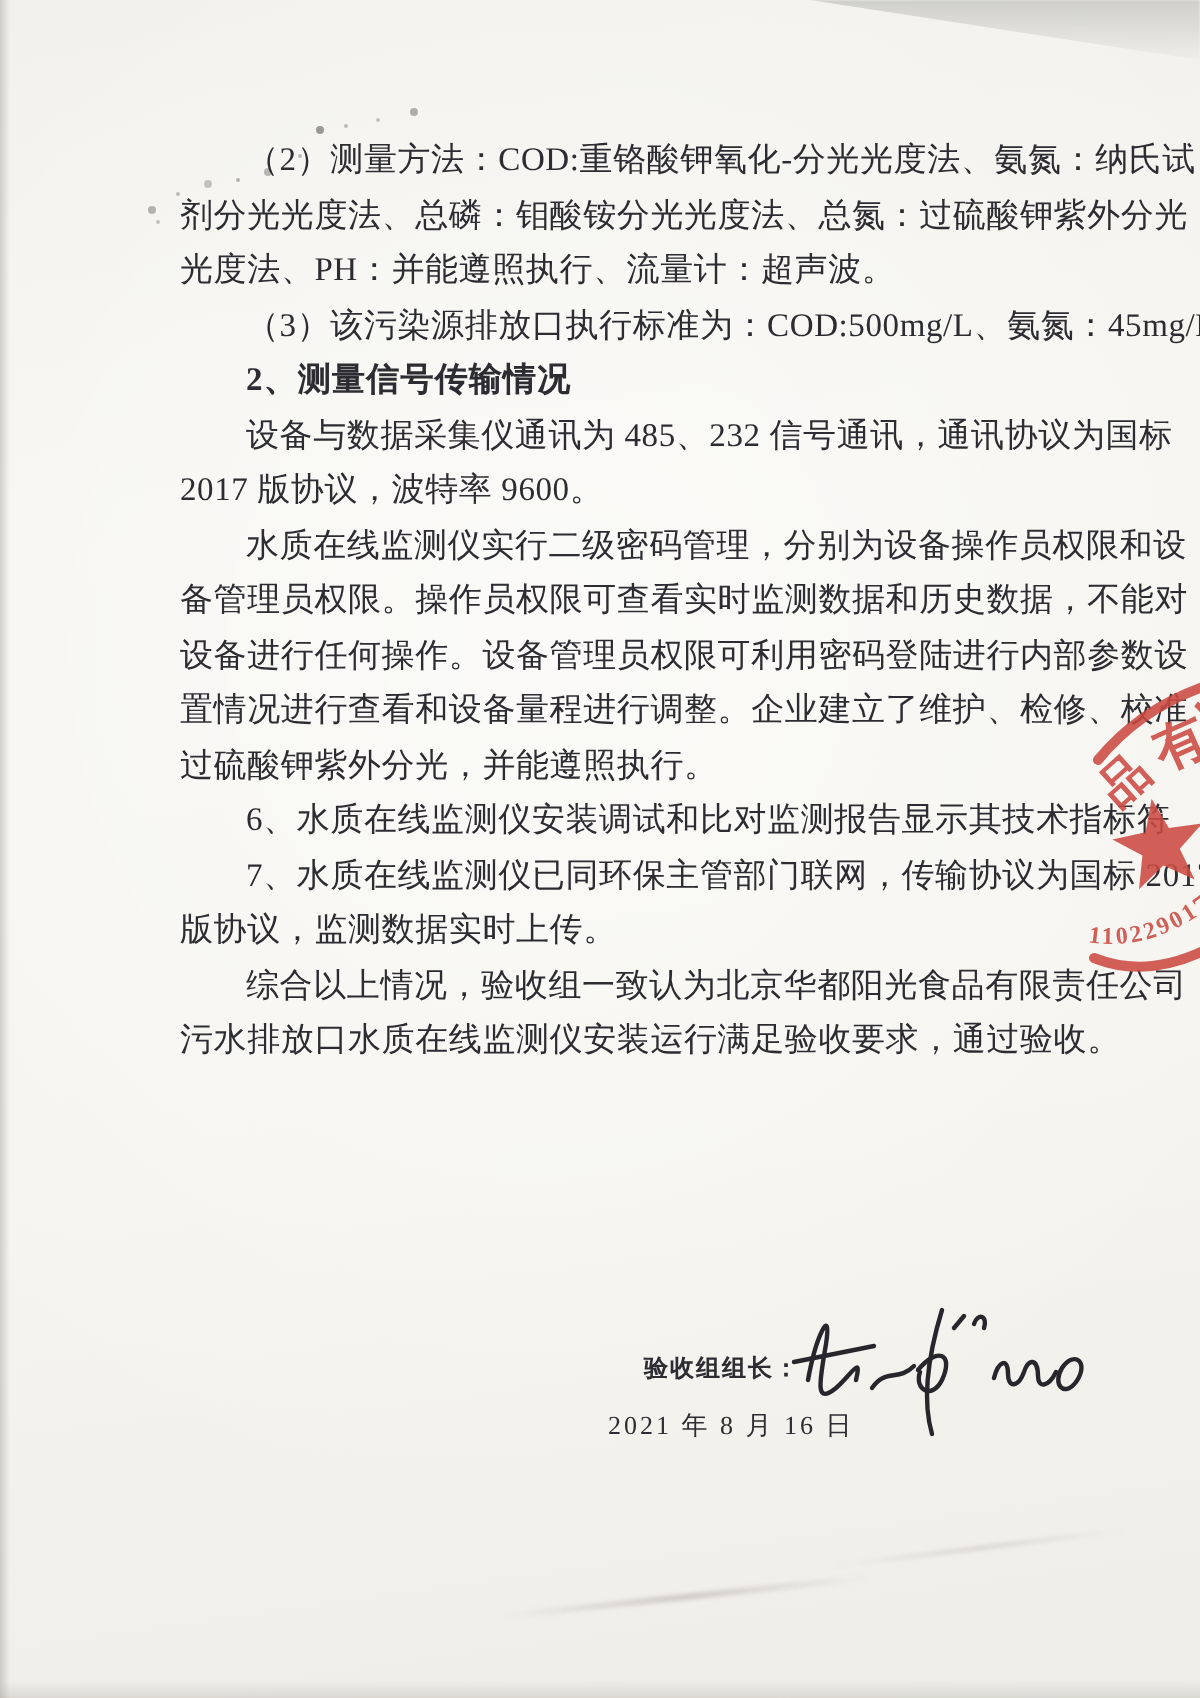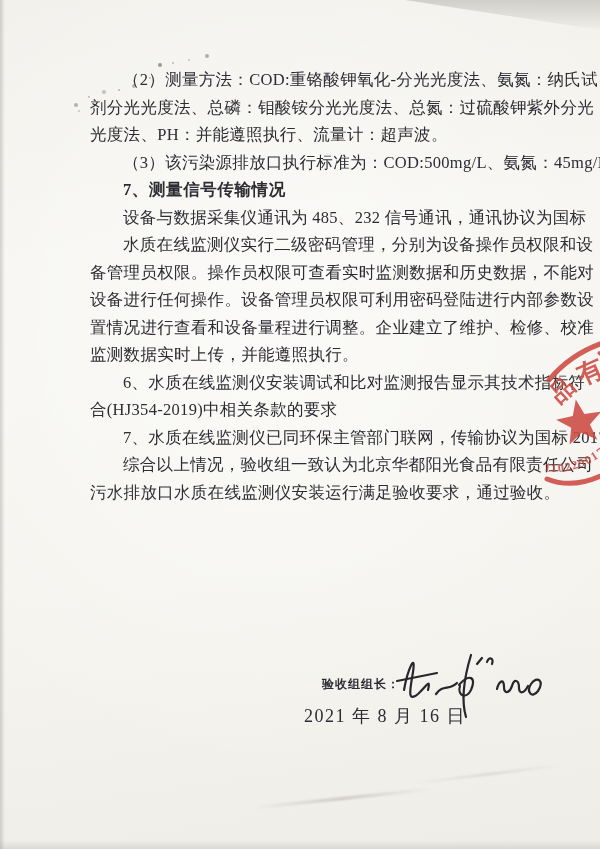--- a/index.html
+++ b/index.html
@@ -38,21 +38,21 @@
     background:linear-gradient(to right,rgba(200,196,188,0),rgba(196,192,184,0.6),rgba(200,196,188,0));
     transform:rotate(-7deg);filter:blur(1px);}
   
   .text-block{position:absolute;left:90px;top:66px;width:452px;}
   .line{font-size:16.5px;line-height:27.5px;white-space:nowrap;
     color:#2d2c32;letter-spacing:0.3px;margin:0;}
   .line.ind{padding-left:33px;}
   .line.h{font-weight:bold;letter-spacing:0.6px;}
   .sig-label{position:absolute;left:322px;top:676px;font-size:12px;
     letter-spacing:1px;color:#2d2c32;white-space:nowrap;font-weight:bold;}
-  .date-row{position:absolute;left:304px;top:704px;font-size:18px;
+  .date-row{position:absolute;left:304px;top:704px;font-size:13px;
     letter-spacing:1.5px;color:#2d2c32;white-space:nowrap;}
   .overlay{position:absolute;left:0;top:0;width:600px;height:849px;pointer-events:none;}
   .seal-text{font-family:"Liberation Serif","DejaVu Serif",serif;font-weight:bold;}
 </style>
 </head>
 <body>
 
 <div class="page">
 
   <div class="corner-tr"></div>
@@ -60,30 +60,31 @@
   <div class="edge-bottom"></div>
   <div class="specks"></div>
   <div class="crease1"></div>
   <div class="crease2"></div>
 
   <div class="text-block">
     <p class="line ind">（2）测量方法：COD:重铬酸钾氧化-分光光度法、氨氮：纳氏试</p>
     <p class="line">剂分光光度法、总磷：钼酸铵分光光度法、总氮：过硫酸钾紫外分光</p>
     <p class="line">光度法、PH：并能遵照执行、流量计：超声波。</p>
     <p class="line ind">（3）该污染源排放口执行标准为：COD:500mg/L、氨氮：45mg/L、</p>
-    <p class="line ind h">7、测量信号传输情况</p>
+    <p class="line ind h">2、测量信号传输情况</p>
     <p class="line ind">设备与数据采集仪通讯为 485、232 信号通讯，通讯协议为国标</p>
+    <p class="line">2017 版协议，波特率 9600。</p>
     <p class="line ind">水质在线监测仪实行二级密码管理，分别为设备操作员权限和设</p>
     <p class="line">备管理员权限。操作员权限可查看实时监测数据和历史数据，不能对</p>
     <p class="line">设备进行任何操作。设备管理员权限可利用密码登陆进行内部参数设</p>
     <p class="line">置情况进行查看和设备量程进行调整。企业建立了维护、检修、校准</p>
-    <p class="line">监测数据实时上传，并能遵照执行。</p>
+    <p class="line">过硫酸钾紫外分光，并能遵照执行。</p>
     <p class="line ind">6、水质在线监测仪安装调试和比对监测报告显示其技术指标符</p>
-    <p class="line">合(HJ354-2019)中相关条款的要求</p>
     <p class="line ind">7、水质在线监测仪已同环保主管部门联网，传输协议为国标 2017</p>
+    <p class="line">版协议，监测数据实时上传。</p>
     <p class="line ind">综合以上情况，验收组一致认为北京华都阳光食品有限责任公司</p>
     <p class="line">污水排放口水质在线监测仪安装运行满足验收要求，通过验收。</p>
   </div>
 
   <div class="sig-label">验收组组长：</div>
   <div class="date-row">2021 年 8 月 16 日</div>
 
   <svg class="overlay" viewBox="0 0 600 849">
 
     <g opacity="0.88">

